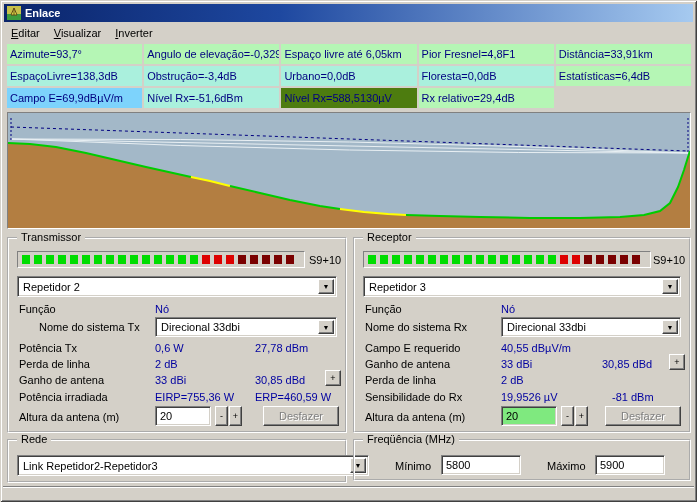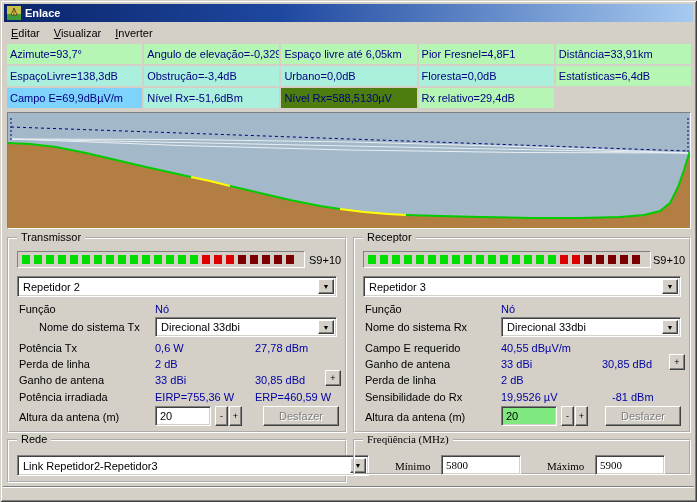--- a/index.html
+++ b/index.html
@@ -20,21 +20,21 @@
   .info-cell { height:20px; line-height:20px; font-size:11px; color:#000080;
                padding-left:3px; white-space:nowrap; overflow:hidden; }
   .profile-frame { position:absolute; left:7px; top:112px; width:684px; height:117px;
                    border:1px solid; border-color:#808080 #FFFFFF #FFFFFF #808080; background:#A3B8C8; }
   .profile-frame svg { display:block; }
   .group { position:absolute; border:2px groove #FFFFFF; }
   .group-label { position:absolute; top:-8px; left:8px; background:#D4D0C8; padding:0 4px; font-size:11px; color:#000; }
   #tx-group { left:7px; top:237px; width:340px; height:196px; }
   #rx-group { left:353px; top:237px; width:338px; height:196px; }
   #rede-group { left:7px; top:439px; width:340px; height:44px; }
-  #freq-group { left:353px; top:439px; width:338px; height:36px;font-family:Liberation Serif, serif; }
+  #freq-group { left:353px; top:439px; width:338px; height:42px; }
   .meter { position:absolute; left:8px; top:12px; width:288px; height:17px;
            display:flex; align-items:center; gap:4px; padding:0 4px;
            border:1px solid; border-color:#808080 #FFFFFF #FFFFFF #808080; background:#D4D0C8; }
   .dash { width:8px; height:9px; flex:0 0 8px; }
   .s-label { position:absolute; top:15px; font-size:11px; color:#000; }
   .sunken { border:1px solid; border-color:#808080 #FFFFFF #FFFFFF #808080;
             box-shadow: inset 1px 1px 0 #404040, inset -1px -1px 0 #D4D0C8; }
   .combo { position:absolute; background:#FFFFFF; height:21px; }
   .combo-text { position:absolute; left:5px; top:4px; font-size:11px; color:#000; white-space:nowrap; }
   .combo-btn { position:absolute; right:2px; top:2px; bottom:2px; width:16px; background:#D4D0C8;

